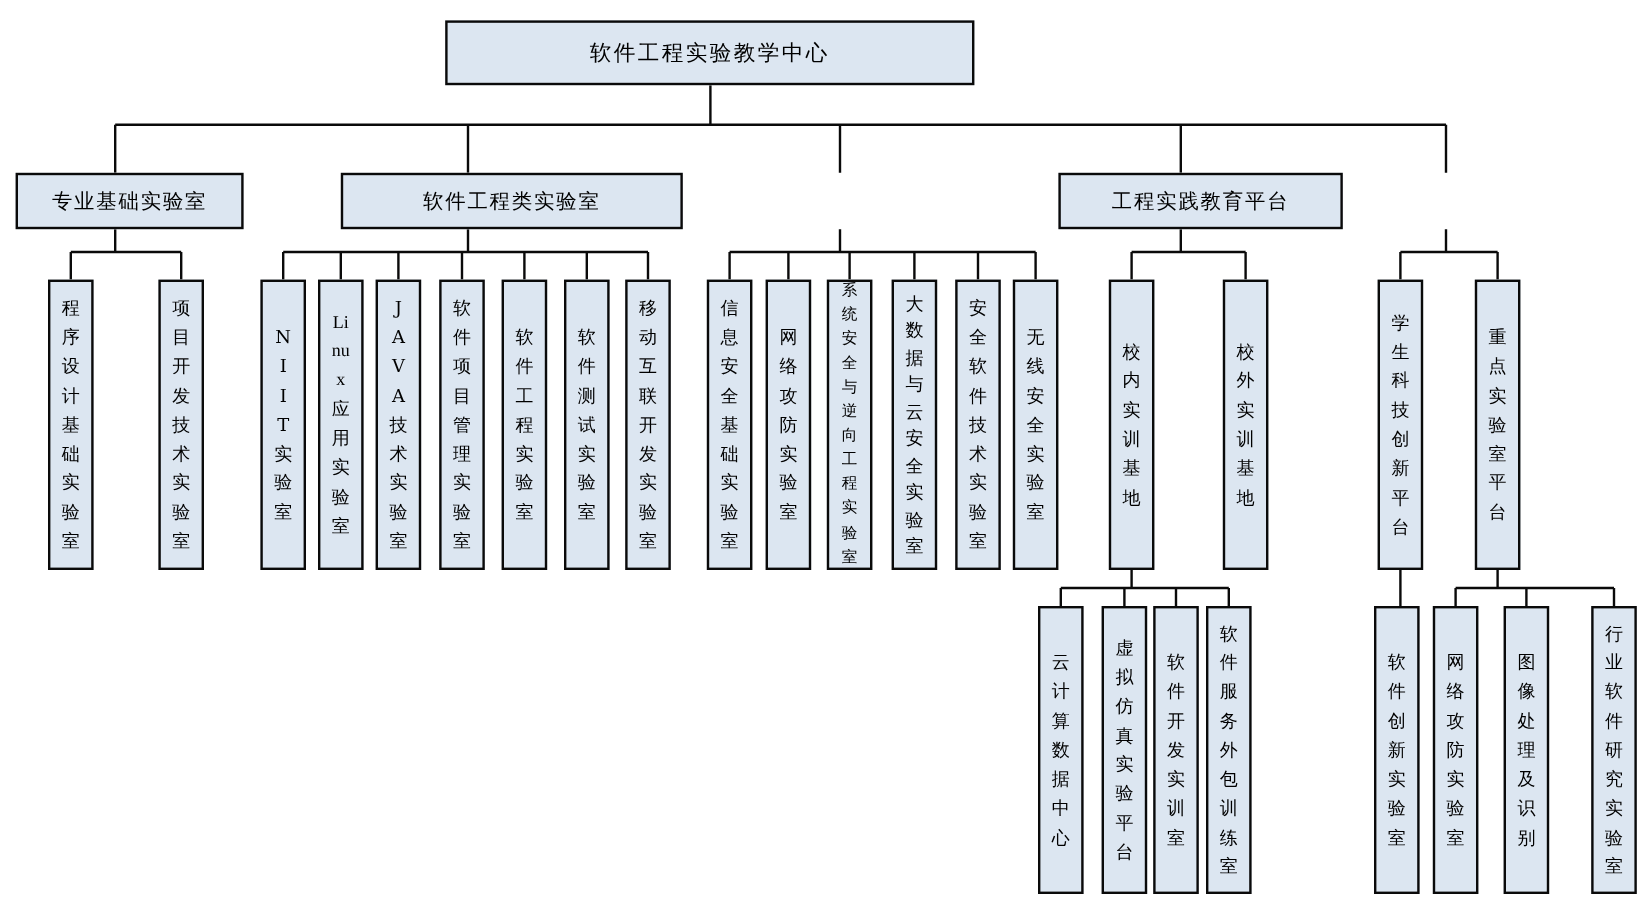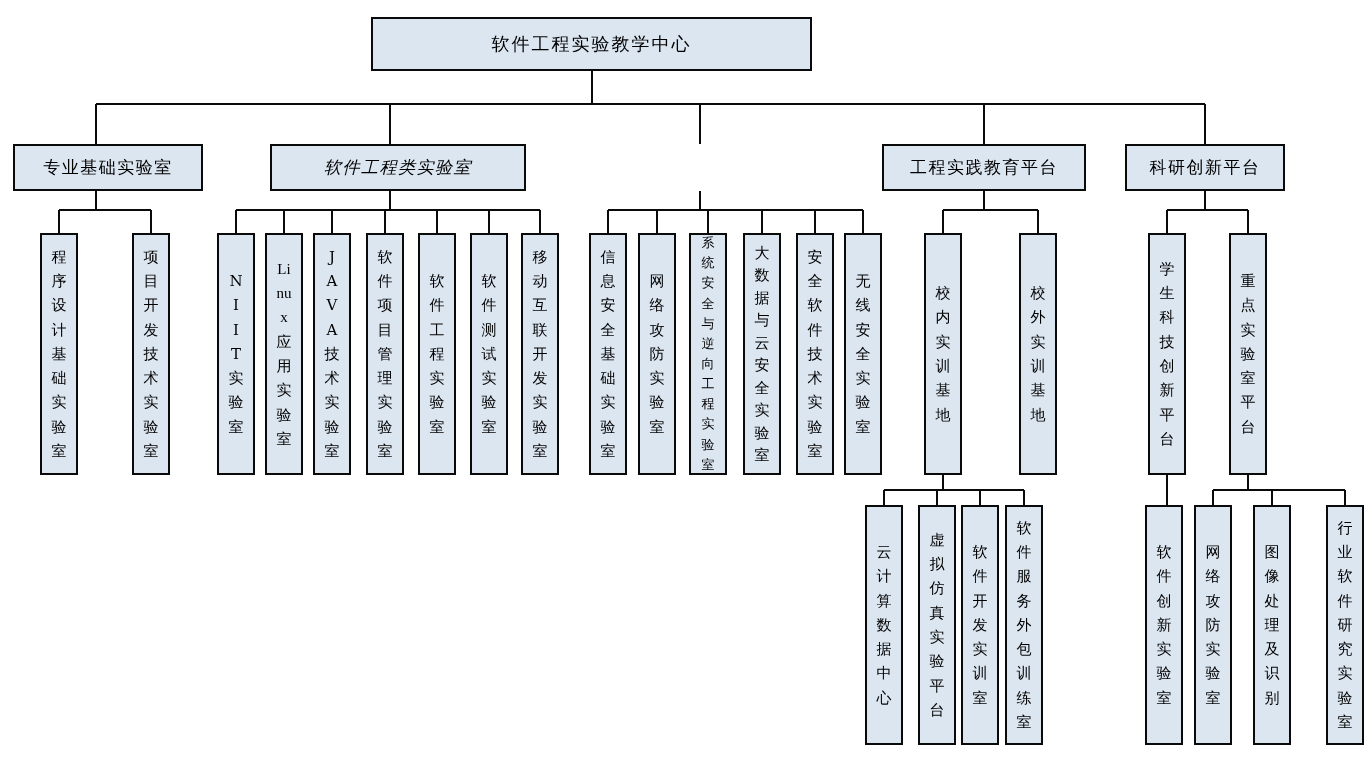--- a/index.html
+++ b/index.html
@@ -49,23 +49,22 @@
     <path d="M943 475 V490 M884 490 H1024 M884 490 V505 M937 490 V505 M980 490 V505 M1024 490 V505"></path>
 
     <path d="M1167 475 V505"></path>
 
     <path d="M1248 475 V490 M1213 490 H1345 M1213 490 V505 M1272 490 V505 M1345 490 V505"></path>
   </svg>
 
   <div class="node hnode root" style="left:371px;top:17px;width:441px;height:54px;">软件工程实验教学中心</div>
 
   <div class="node hnode" style="left:13px;top:144px;width:190px;height:47px;">专业基础实验室</div>
-  <div class="node hnode" style="left:270px;top:144px;width:256px;height:47px;font-style:italic;">软件工程类实验室</div>
-  <div class="node hnode" style="left:882px;top:144px;width:204px;height:47px;">工程实践教育平台</div>
-  <div class="node hnode" style="left:1125px;top:144px;width:160px;height:47px;">科研创新平台</div>
+  <div class="node hnode" style="left:284px;top:144px;width:285px;height:47px;">软件工程类实验室</div>
+  <div class="node hnode" style="left:882px;top:144px;width:237px;height:47px;">工程实践教育平台</div>
 
   <div class="node vnode lv3" style="left:40px;">程
 序
 设
 计
 基
 础
 实
 验
 室</div>

